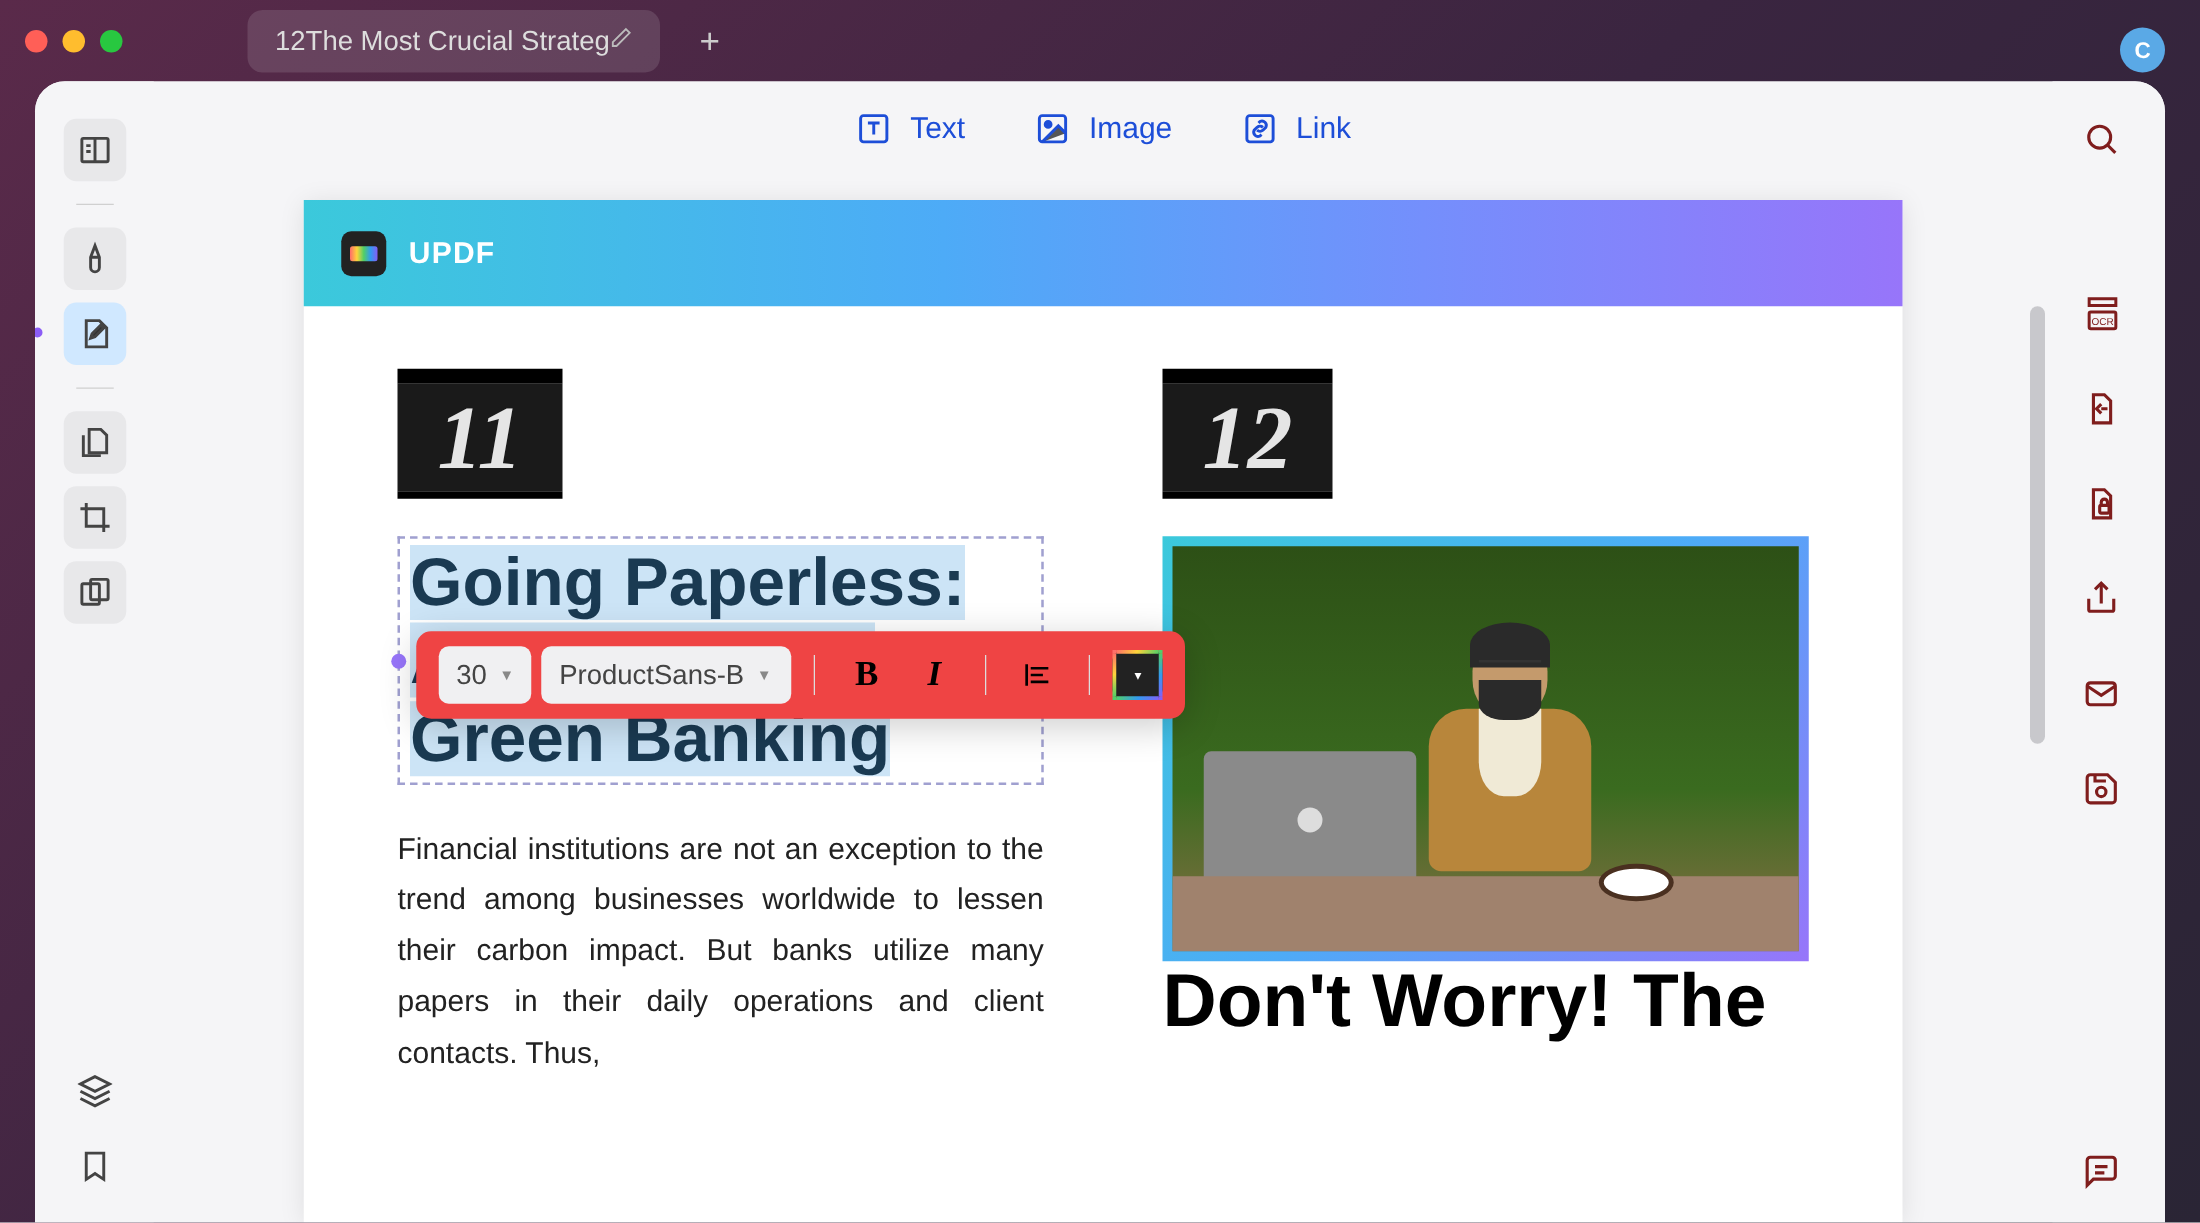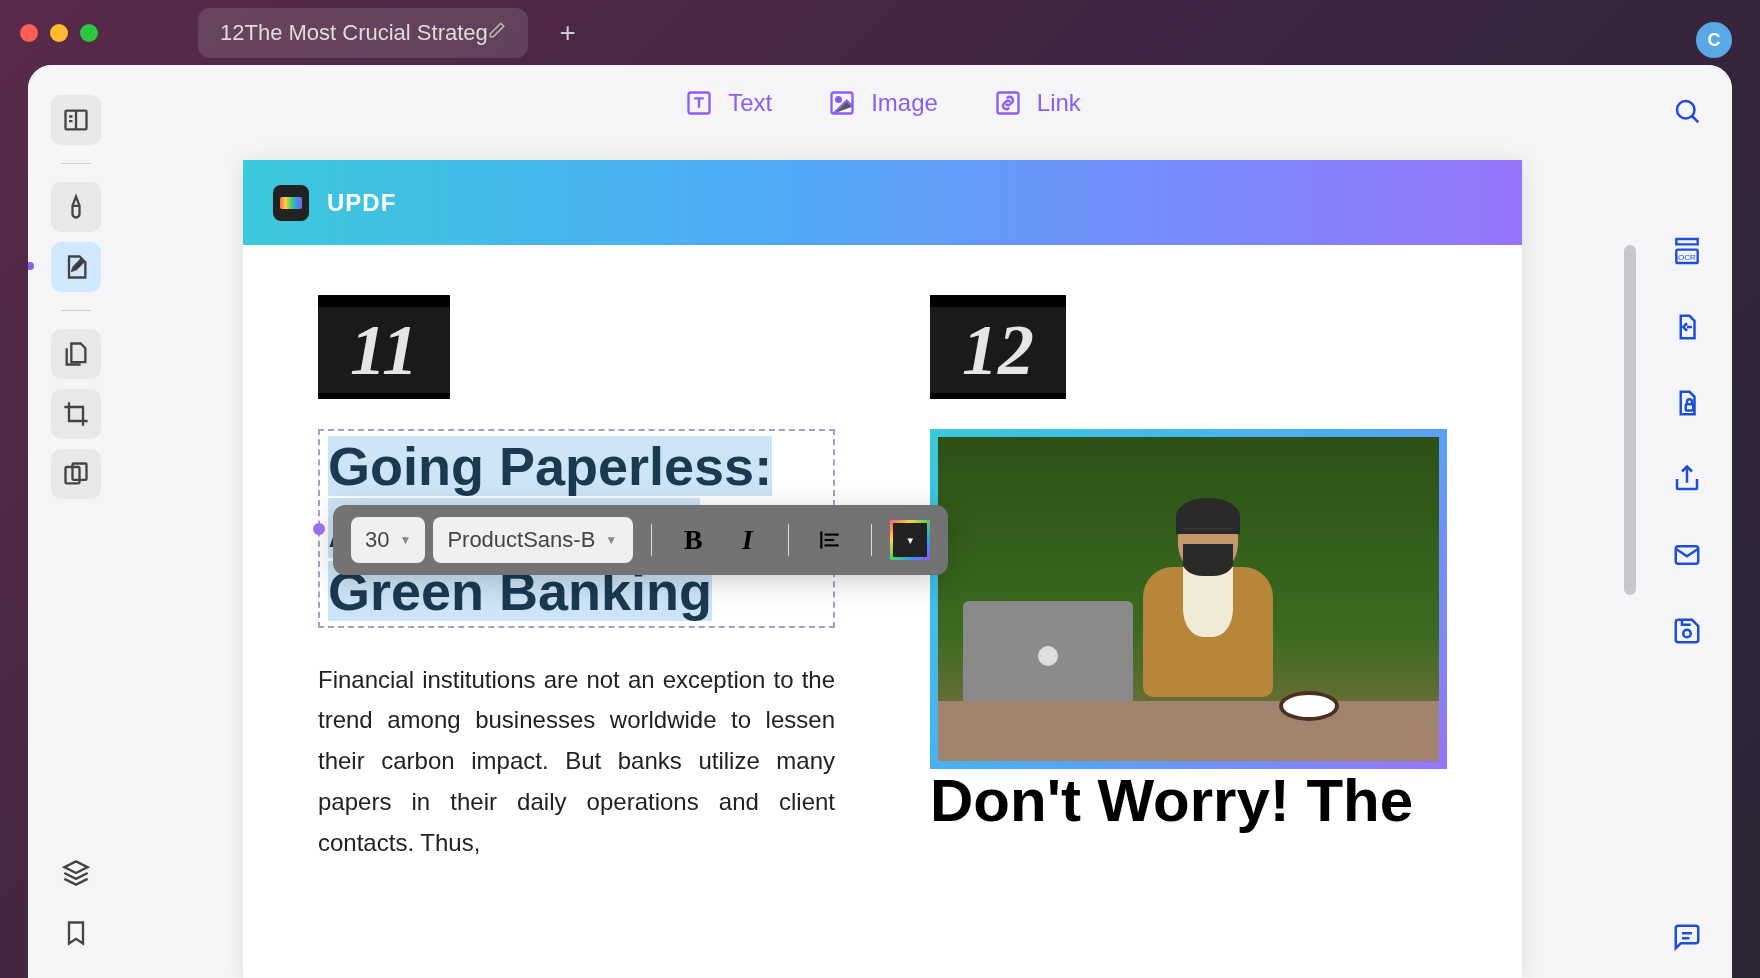--- a/index.html
+++ b/index.html
@@ -76,38 +76,38 @@
   width: 90px;
   background: #f5f5f7;
   display: flex;
   flex-direction: column;
   align-items: center;
   padding-top: 25px;
   gap: 34px;
 }
 .right-btn {
   width: 42px; height: 42px;
-  display: flex; align-items: center; justify-content: center;
-  color: #1d4ed8; cursor: pointer;
+  display: flex; align-items: center; justify-content: flex-start;
+  color: #7f1d1d; cursor: pointer;
 }
 .right-spacer { flex: 1; }
 .center {
   flex: 1;
   display: flex;
   flex-direction: column;
   position: relative;
 }
 .top-toolbar {
   height: 75px;
   display: flex;
   align-items: center;
   justify-content: center;
   gap: 55px;
 }
-.tool-item { display: flex; align-items: center; gap: 14px; font-size: 24px; font-weight: 500; color: #8b5cf6; cursor: pointer; }
+.tool-item { display: flex; align-items: center; gap: 14px; font-size: 24px; font-weight: 500; color: #1d4ed8; cursor: pointer; }
 .tool-icon { width: 30px; height: 30px; display: flex; align-items: center; justify-content: center; }
 .doc-area {
   flex: 1;
   overflow: hidden;
   display: flex;
   justify-content: center;
   position: relative;
 }
 .page {
   width: 1279px;
@@ -203,21 +203,21 @@
   font-size: 60px;
   font-weight: 900;
   color: #000;
   line-height: 1.05;
 }
 .float-toolbar {
   position: absolute;
   left: 210px;
   top: 440px;
   height: 70px;
-  background: #737373;
+  background: #ef4444;
   border-radius: 12px;
   box-shadow: 0 6px 30px rgba(0,0,0,0.2);
   display: flex;
   align-items: center;
   padding: 0 18px;
   gap: 8px;
   z-index: 100;
 }
 .ft-select {
   height: 46px;

